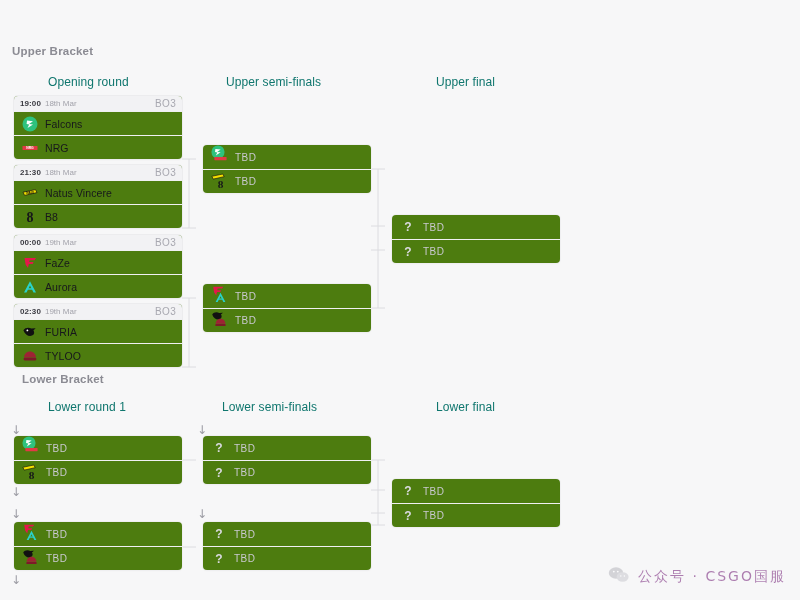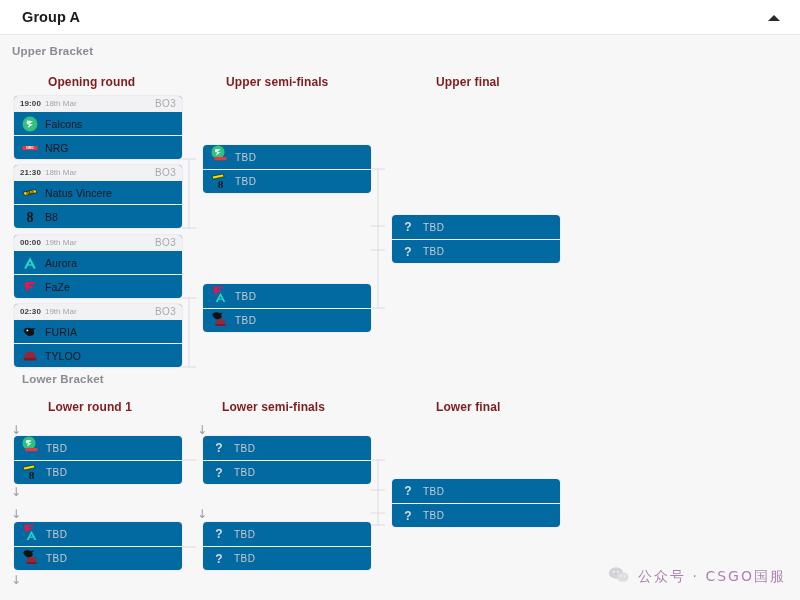--- a/index.html
+++ b/index.html
@@ -36,33 +36,33 @@
 
   
   .bracket-area { position: absolute; left: 0; top: 35px; width: 800px; height: 565px; background: #f7f7f8; }
 
   .section-label {
     position: absolute;
     font-size: 11.5px; font-weight: 600; color: #8b8b93; letter-spacing: .2px;
   }
   .round-label {
     position: absolute;
-    font-size: 12px; font-weight: 700; color: #7f1d1d; letter-spacing: .1px;
+    font-size: 12px; font-weight: 400; color: #0f766e; letter-spacing: .1px;
     text-align: center;
   }
 
   
   .lines { position: absolute; left: 0; top: 0; width: 800px; height: 565px; }
   .lines path, .lines line { stroke: #dcdce0; stroke-width: 1; fill: none; }
 
   
   .match {
     position: absolute;
     width: 168px;
-    background: #0369a1;
+    background: #4d7c0f;
     border-radius: 4px;
     box-shadow: 0 0 0 1px #ececee, 0 1px 2px rgba(20,20,30,.05);
     overflow: hidden;
   }
   .match-head {
     height: 15px;
     background: #f2f2f4;
     display: flex; align-items: center;
     padding: 0 6px;
     font-size: 8px; color: #9b9ba3;
@@ -116,26 +116,20 @@
     font-size: 14px; color: #701a75; letter-spacing: 2px;
     font-family: "DejaVu Sans", sans-serif;
   }
   .wm-icon { margin-right: 8px; }
 </style>
 </head>
 <body>
 
 <div id="root">
 
-  <div class="group-header">
-    <div class="group-title">Group A</div>
-    <div class="chevron-btn">
-      <div class="chev-up"></div>
-    </div>
-  </div>
 
   <div class="bracket-area">
 
     <svg class="lines" width="800" height="565">
 
       <path d="M182,124 H196"></path>
       <path d="M182,193 H196"></path>
       <path d="M189,124 V193"></path>
 
       <path d="M182,263 H196"></path>
@@ -216,33 +210,33 @@
 
     <div class="match" style="left:14px; top:200px;">
       <div class="match-head">
         <span class="m-time">00:00</span>
         <span class="m-date">19th Mar</span>
         <span class="m-bo">BO3</span>
       </div>
       <div class="team-row">
         <span class="logo">
           <svg width="16" height="16" viewBox="0 0 16 16">
+              <path d="M2.5 3 H14 L12.6 5.2 H7.6 L7.2 7 H11.6 L10.6 9 H6.8 L6 13 L3.6 9.6 Z" fill="#e4174a"></path>
+            </svg>
+        </span>
+        <span class="team-name">FaZe</span>
+      </div>
+      <div class="team-row">
+        <span class="logo">
+          <svg width="16" height="16" viewBox="0 0 16 16">
               <path d="M8 2.2 L14 13.4 H11.5 L8 6.4 L4.5 13.4 H2 Z" fill="#2ad2c9"></path>
               <rect x="5.2" y="9.2" width="5.6" height="1.5" fill="#2ad2c9"></rect>
             </svg>
         </span>
         <span class="team-name">Aurora</span>
-      </div>
-      <div class="team-row">
-        <span class="logo">
-          <svg width="16" height="16" viewBox="0 0 16 16">
-              <path d="M2.5 3 H14 L12.6 5.2 H7.6 L7.2 7 H11.6 L10.6 9 H6.8 L6 13 L3.6 9.6 Z" fill="#e4174a"></path>
-            </svg>
-        </span>
-        <span class="team-name">FaZe</span>
       </div>
     </div>
 
     <div class="match" style="left:14px; top:269px;">
       <div class="match-head">
         <span class="m-time">02:30</span>
         <span class="m-date">19th Mar</span>
         <span class="m-bo">BO3</span>
       </div>
       <div class="team-row">

